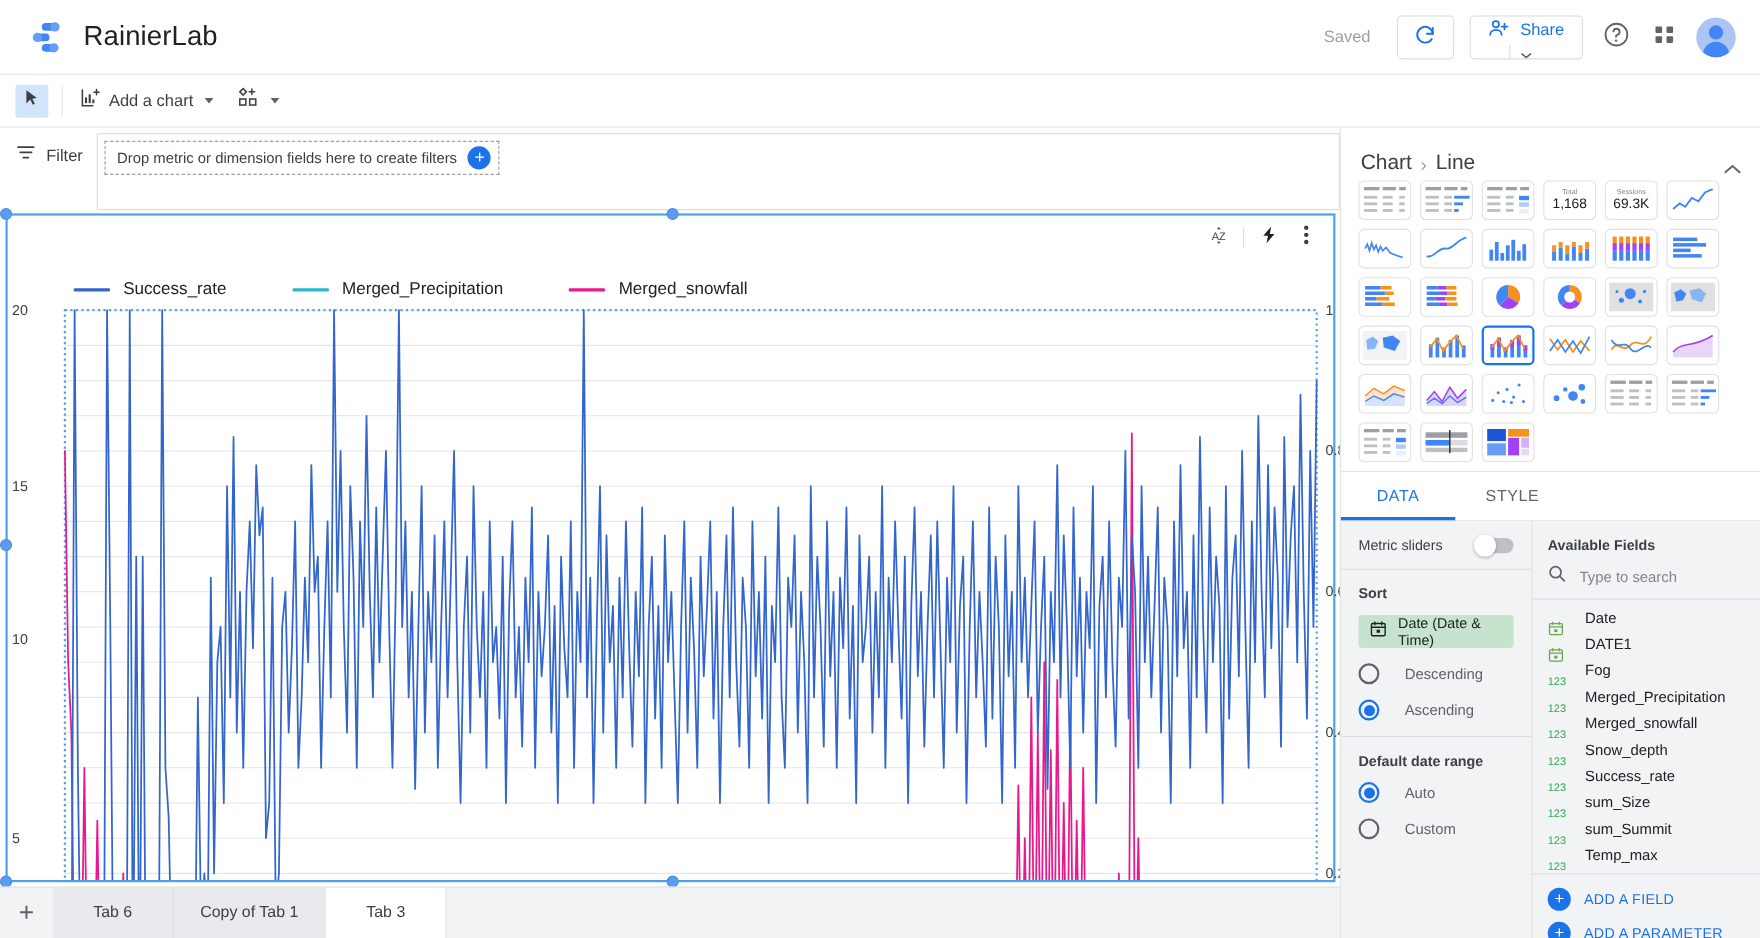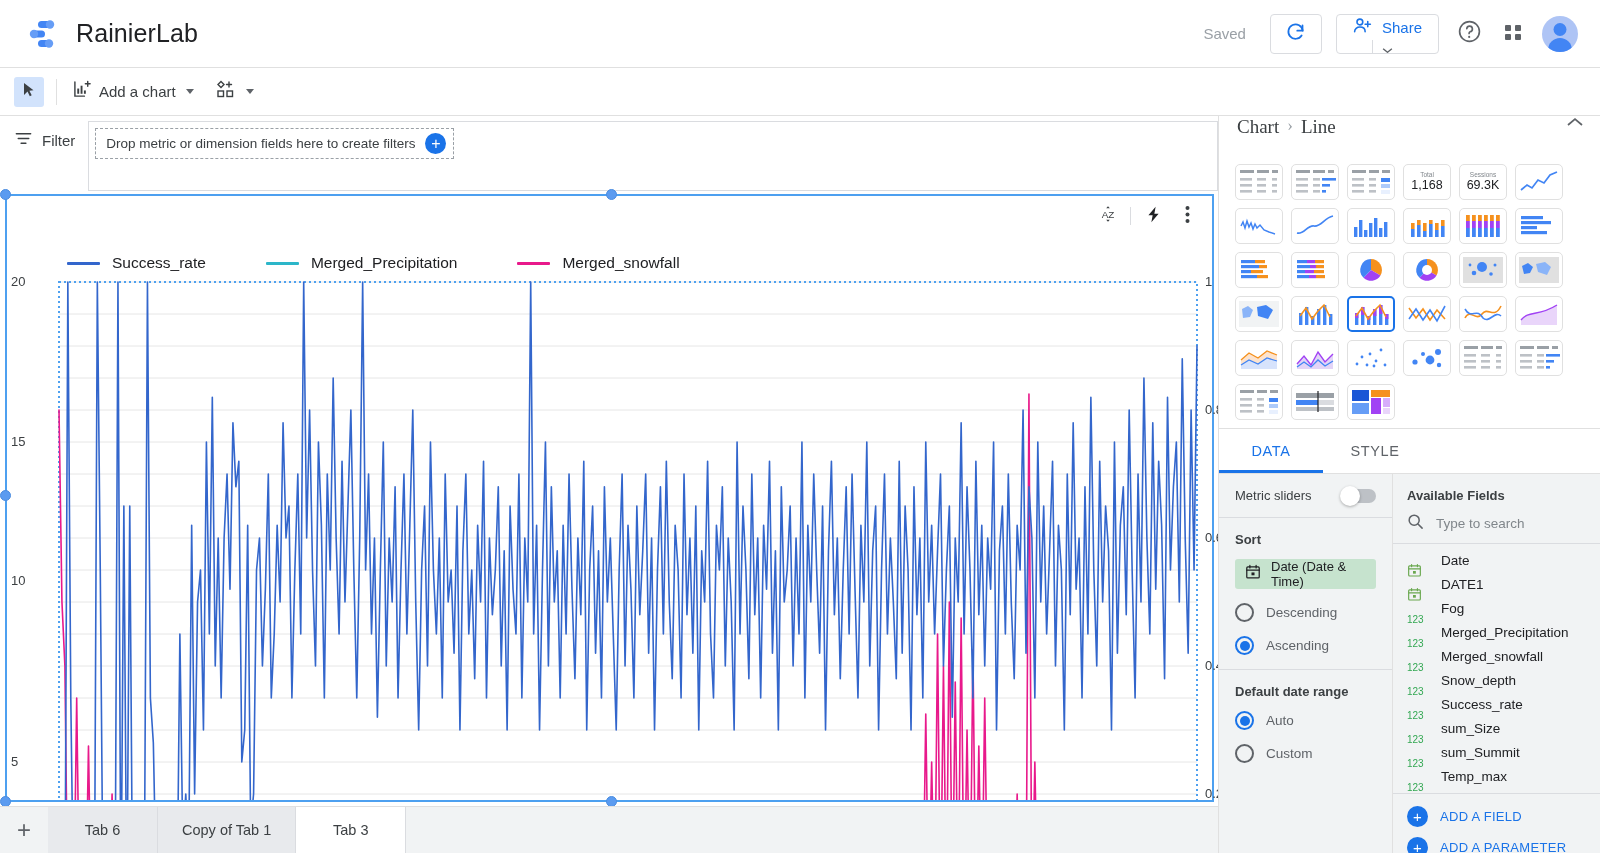--- a/index.html
+++ b/index.html
@@ -120,21 +120,21 @@
   .plot-wrap { position:absolute; left:0; top:0; width:1205px; height:604px; }
   .ytick-l { position:absolute; font-size:13px; color:#3c4043; width:34px; }
   .ytick-r { position:absolute; font-size:13px; color:#3c4043; text-align:left; width:34px; }
 
   
   .rpanel {
     position:absolute; left:1218px; top:116px; width:382px; height:737px;
     background:#fff; border-left:1px solid #e0e0e0;
   }
   .rp-head {
-    height:44px; display:flex; align-items:flex-start; padding:0 16px 0 18px;font-family:Liberation Serif, serif;
+    height:44px; display:flex; align-items:flex-end; padding:0 16px 0 18px;
   }
   .rp-crumb { font-size:19px; color:#3c4043; }
   .rp-crumb-sep { color:#9aa0a6; font-size:17px; margin:0 8px; }
   .rp-collapse { margin-left:auto; cursor:pointer; display:flex; }
 
   .gallery { padding:4px 12px 8px 16px; display:flex; flex-wrap:wrap; gap:8px; }
   .gcell {
     width:48px; height:36px; border:1px solid #e0e0e0; border-radius:5px; background:#fff;
     display:flex; align-items:center; justify-content:center; cursor:pointer; overflow:hidden;
   }
@@ -177,21 +177,21 @@
     gap:10px; padding:0 10px; cursor:pointer;
   }
   .chip-text { font-size:13px; color:#202124; }
   .radio-row { display:flex; align-items:center; gap:12px; margin-top:14px; cursor:pointer; }
   .radio {
     width:19px; height:19px; border-radius:50%; border:2px solid #5f6368;
     display:flex; align-items:center; justify-content:center;
   }
   .radio.on { border-color:#1a73e8; }
   .radio.on::after { content:''; width:10px; height:10px; border-radius:50%; background:#1a73e8; }
-  .radio-lbl { font-size:13.5px; color:#5f6368; }
+  .radio-lbl { font-size:13.5px; color:#5f6368;margin-left:11px; }
 
   .af-title { font-size:13px; color:#3c4043; font-weight:bold; padding:14px 0 10px 14px; }
   .af-search {
     display:flex; align-items:center; gap:12px; padding:0 14px 9px 14px;
     border-bottom:1px solid #dadce0; margin:0 0 4px 0;
   }
   .af-search-input {
     border:0; background:transparent; font-size:13.5px; color:#3c4043; outline:none; width:150px;
     font-family:"Liberation Sans", sans-serif;
   }

